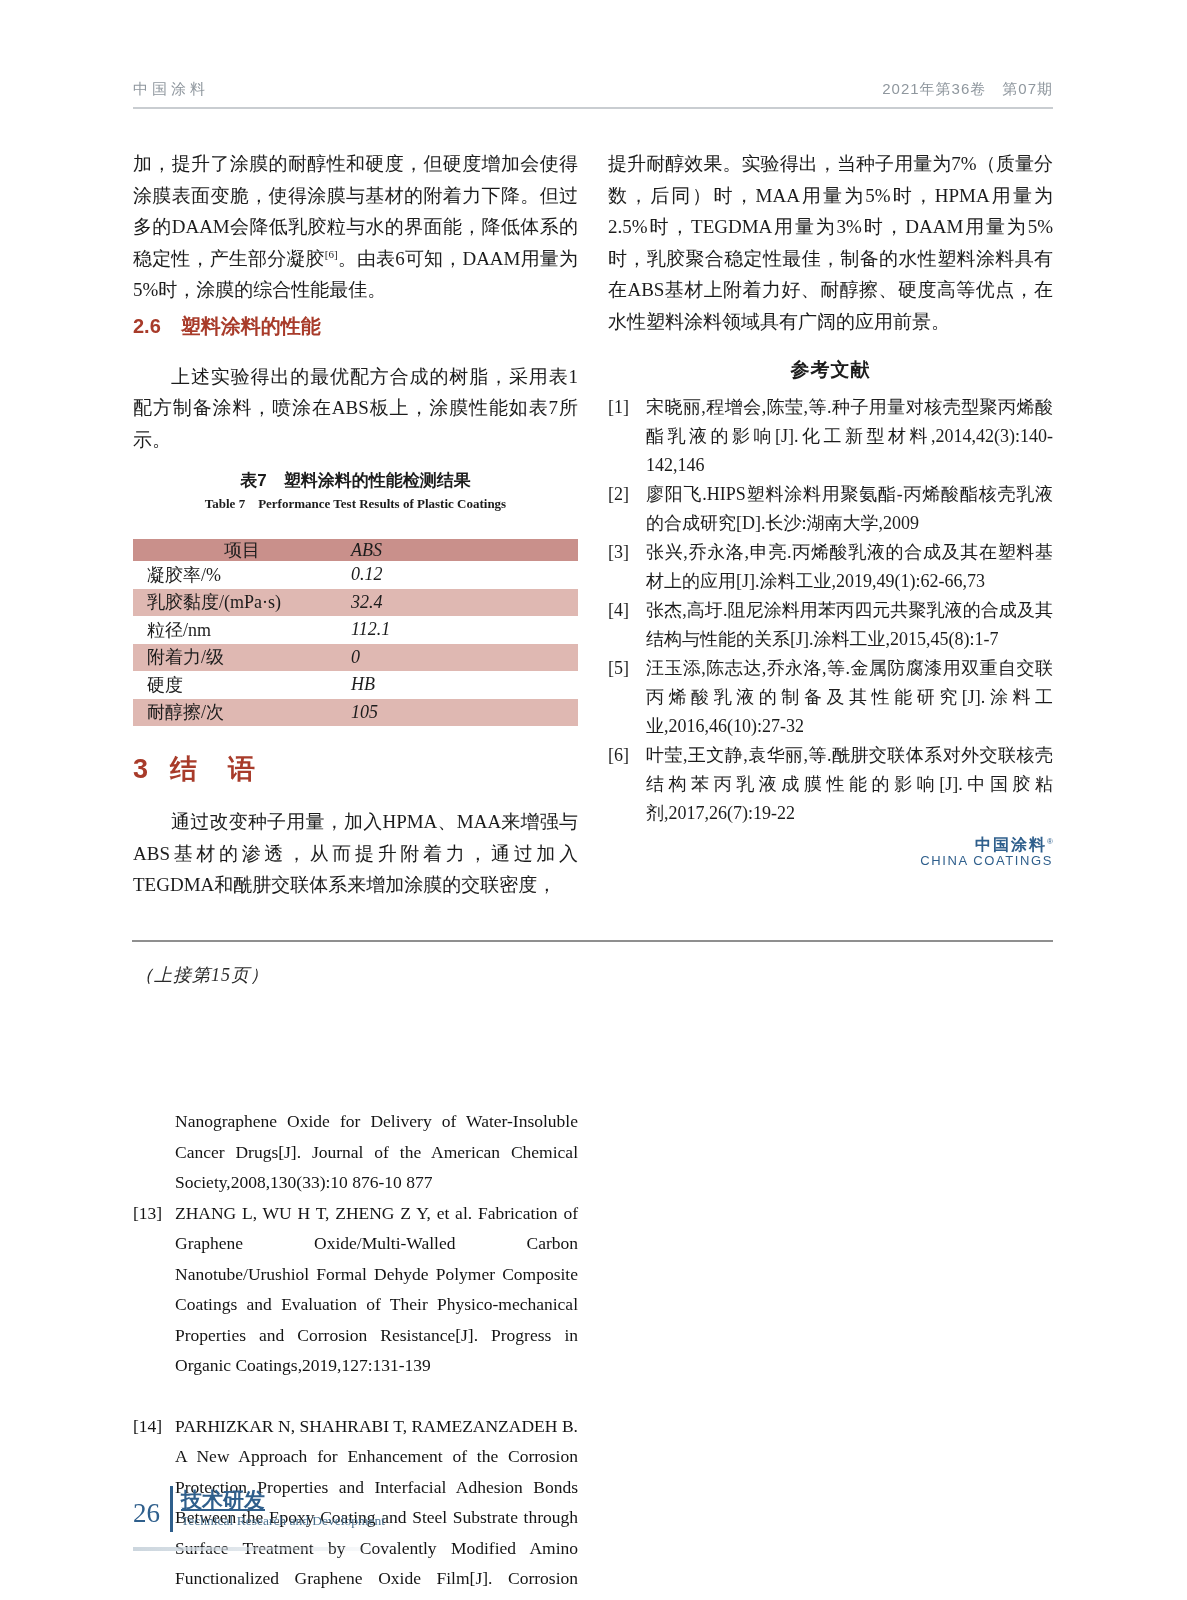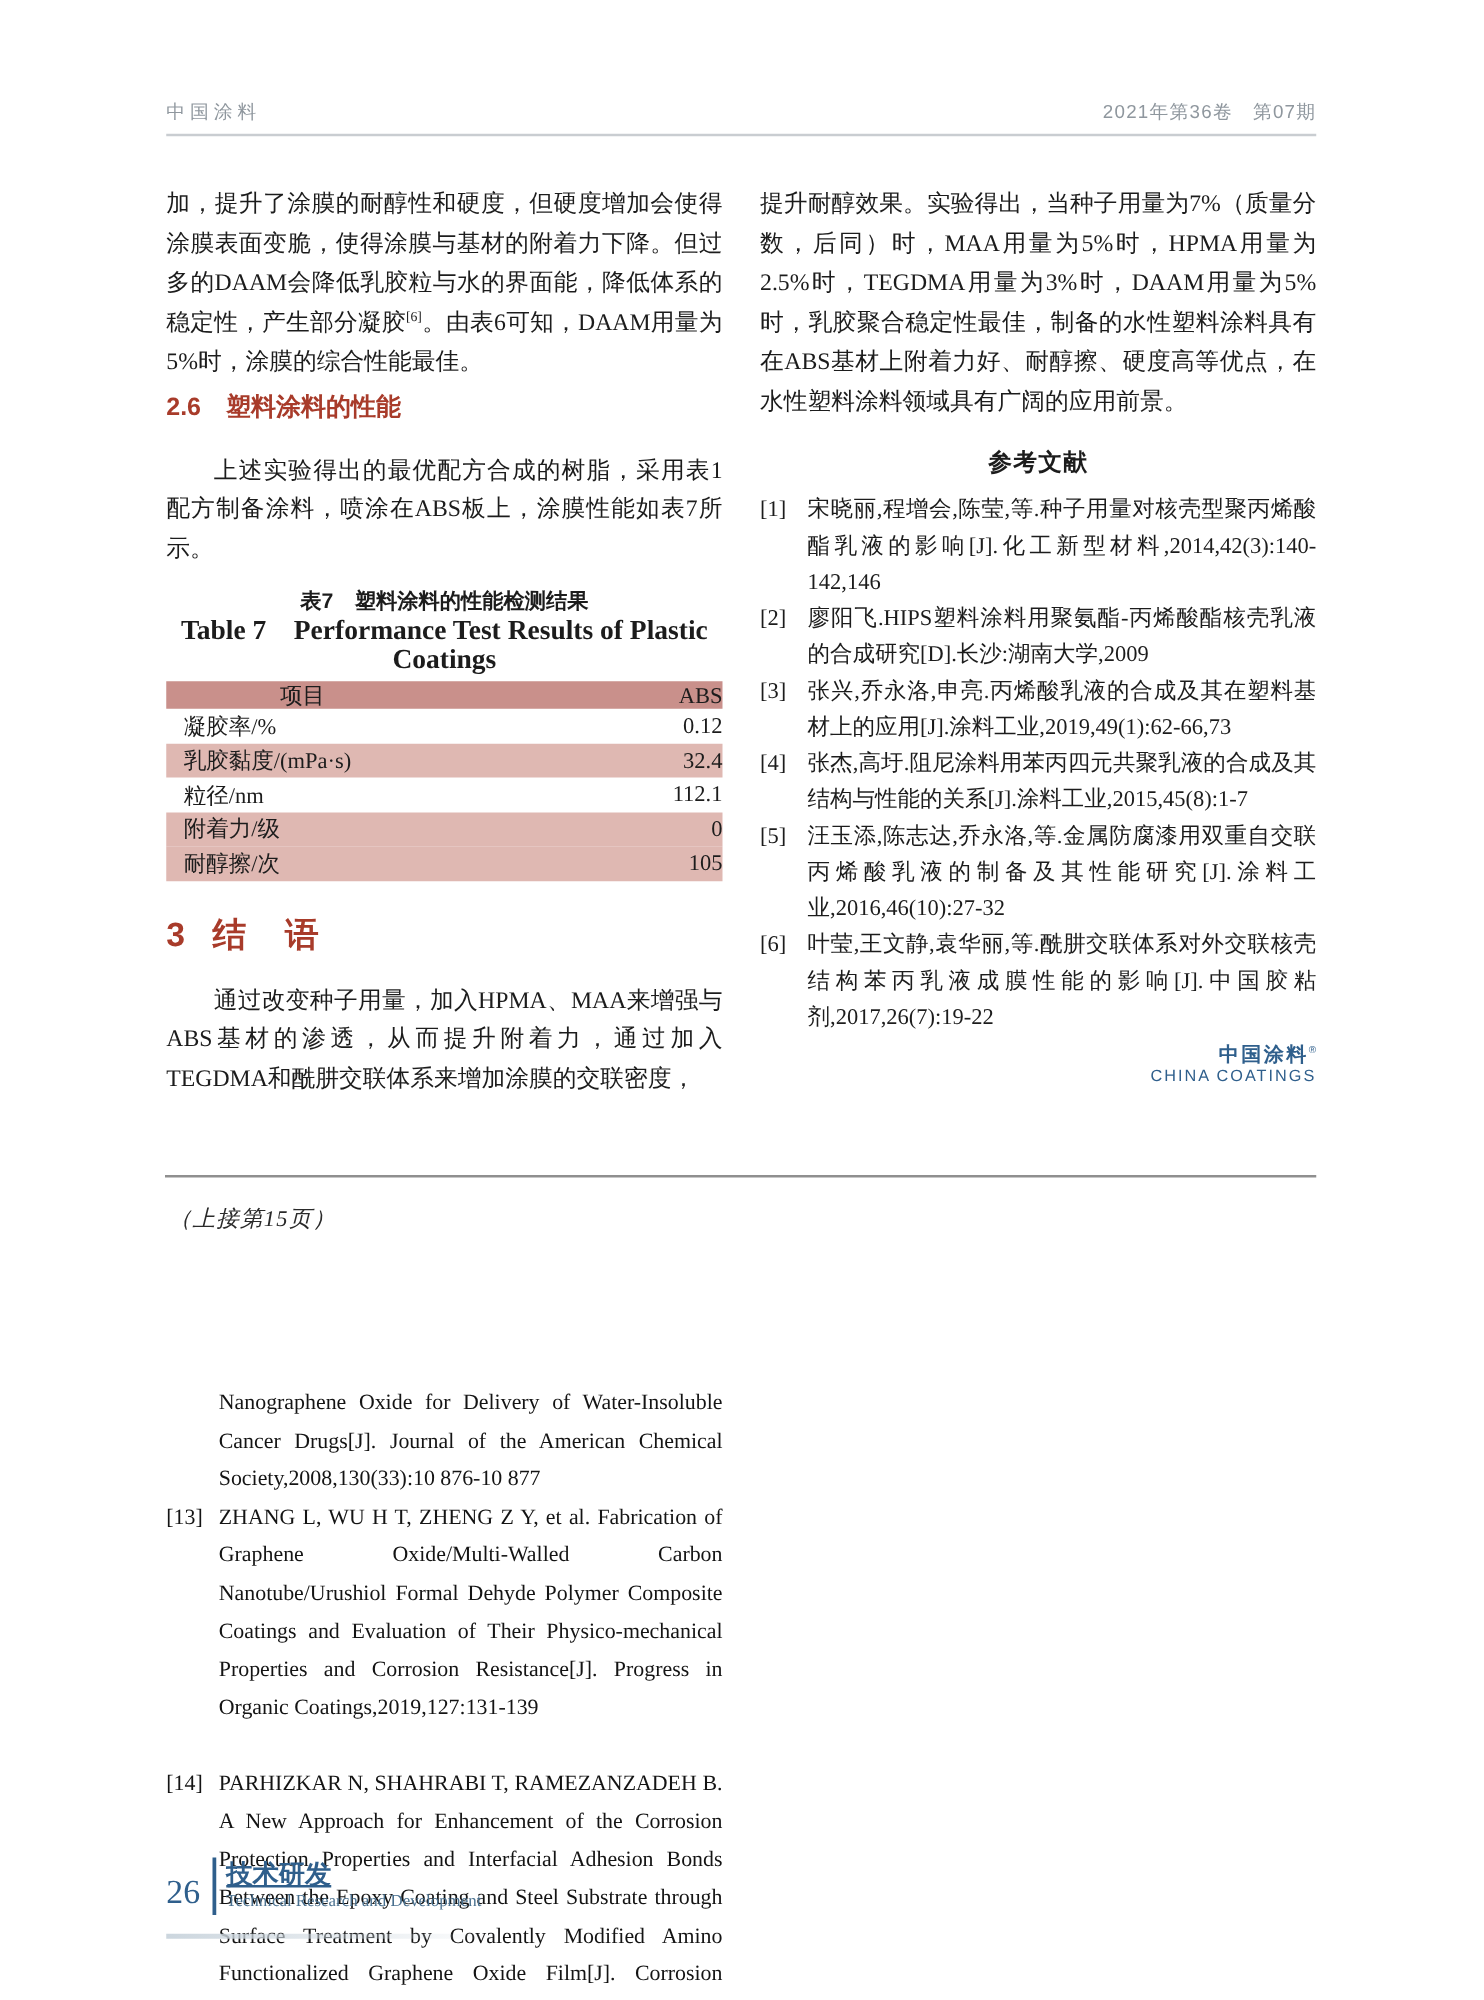--- a/index.html
+++ b/index.html
@@ -50,26 +50,26 @@
   }
   .h-main .num{margin-right:22px;letter-spacing:0;}
 
   
   .table-block{margin-top:14px;}
   .tbl-title-cn{
     font-family:"Liberation Sans","DejaVu Sans",sans-serif;
     font-weight:bold;font-size:17px;text-align:center;line-height:23px;
   }
   .tbl-title-en{
-    font-weight:bold;font-size:22px;text-align:center;line-height:23px;margin-bottom:7px;
+    font-weight:bold;font-size:13px;text-align:center;line-height:23px;margin-bottom:24px;
   }
   .tbl{width:100%;}
   .trow{display:flex;height:27.5px;align-items:center;font-size:18px;}
   .trow .c1{width:49%;padding-left:14px;}
-  .trow .c2{width:51%;text-align:right;}
+  .trow .c2{width:51%;text-align:left;font-style:italic;}
   .trow.thead{background:var(--table-header-bg);height:22px;}
   .trow.thead .c1{text-align:center;padding-left:0;}
   .trow.alt{background:var(--table-row-alt-bg);}
 
   
   .refs-heading{
     font-family:"Liberation Sans","DejaVu Sans",sans-serif;
     font-weight:bold;font-size:19px;text-align:center;
     margin:20px 0 10px 0;letter-spacing:1px;
   }
@@ -159,20 +159,24 @@
             <span class="c2">32.4</span>
           </div>
           <div class="trow">
             <span class="c1">粒径/nm</span>
             <span class="c2">112.1</span>
           </div>
           <div class="trow alt">
             <span class="c1">附着力/级</span>
             <span class="c2">0</span>
           </div>
+          <div class="trow">
+            <span class="c1">硬度</span>
+            <span class="c2">HB</span>
+          </div>
           <div class="trow alt">
             <span class="c1">耐醇擦/次</span>
             <span class="c2">105</span>
           </div>
         </div>
       </div>
 
       <div class="h-main"><span class="num">3</span><span>结　语</span></div>
 
       <p class="cn-para indent">通过改变种子用量，加入HPMA、MAA来增强与ABS基材的渗透，从而提升附着力，通过加入TEGDMA和酰肼交联体系来增加涂膜的交联密度，</p>

